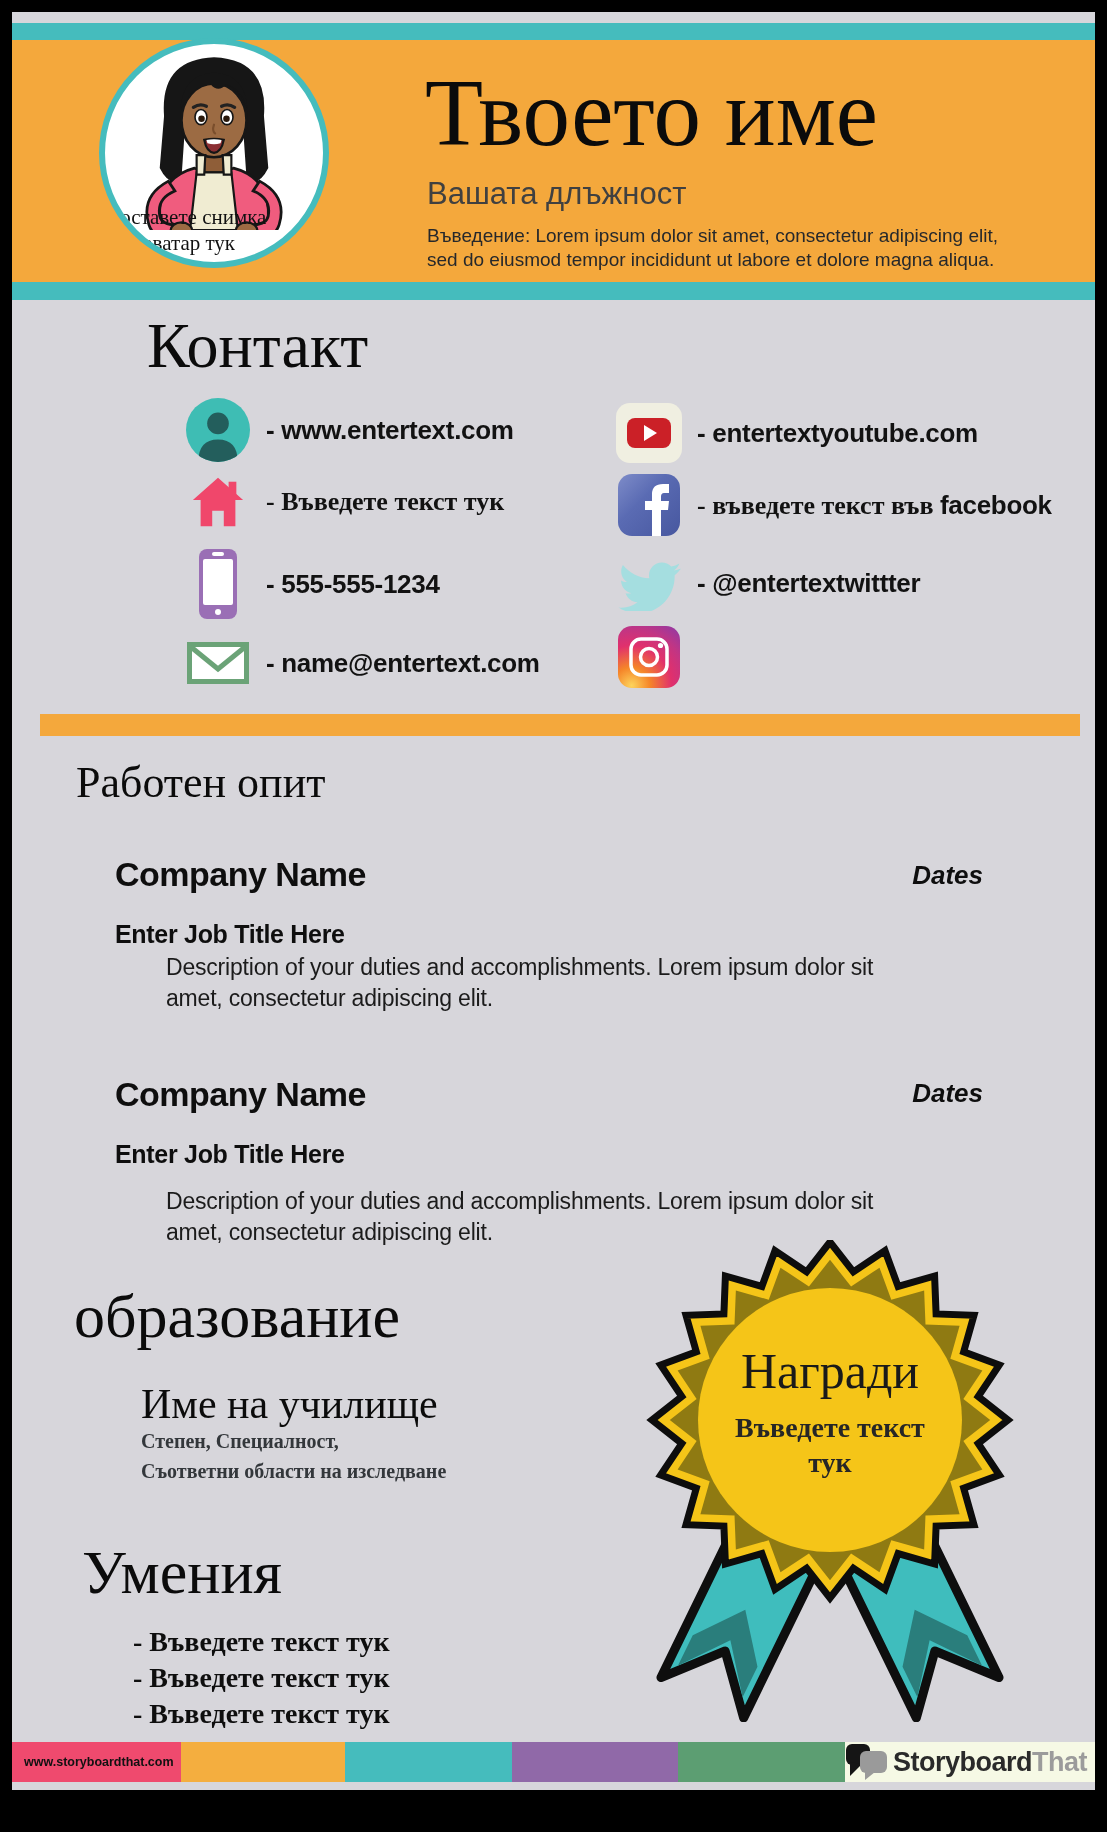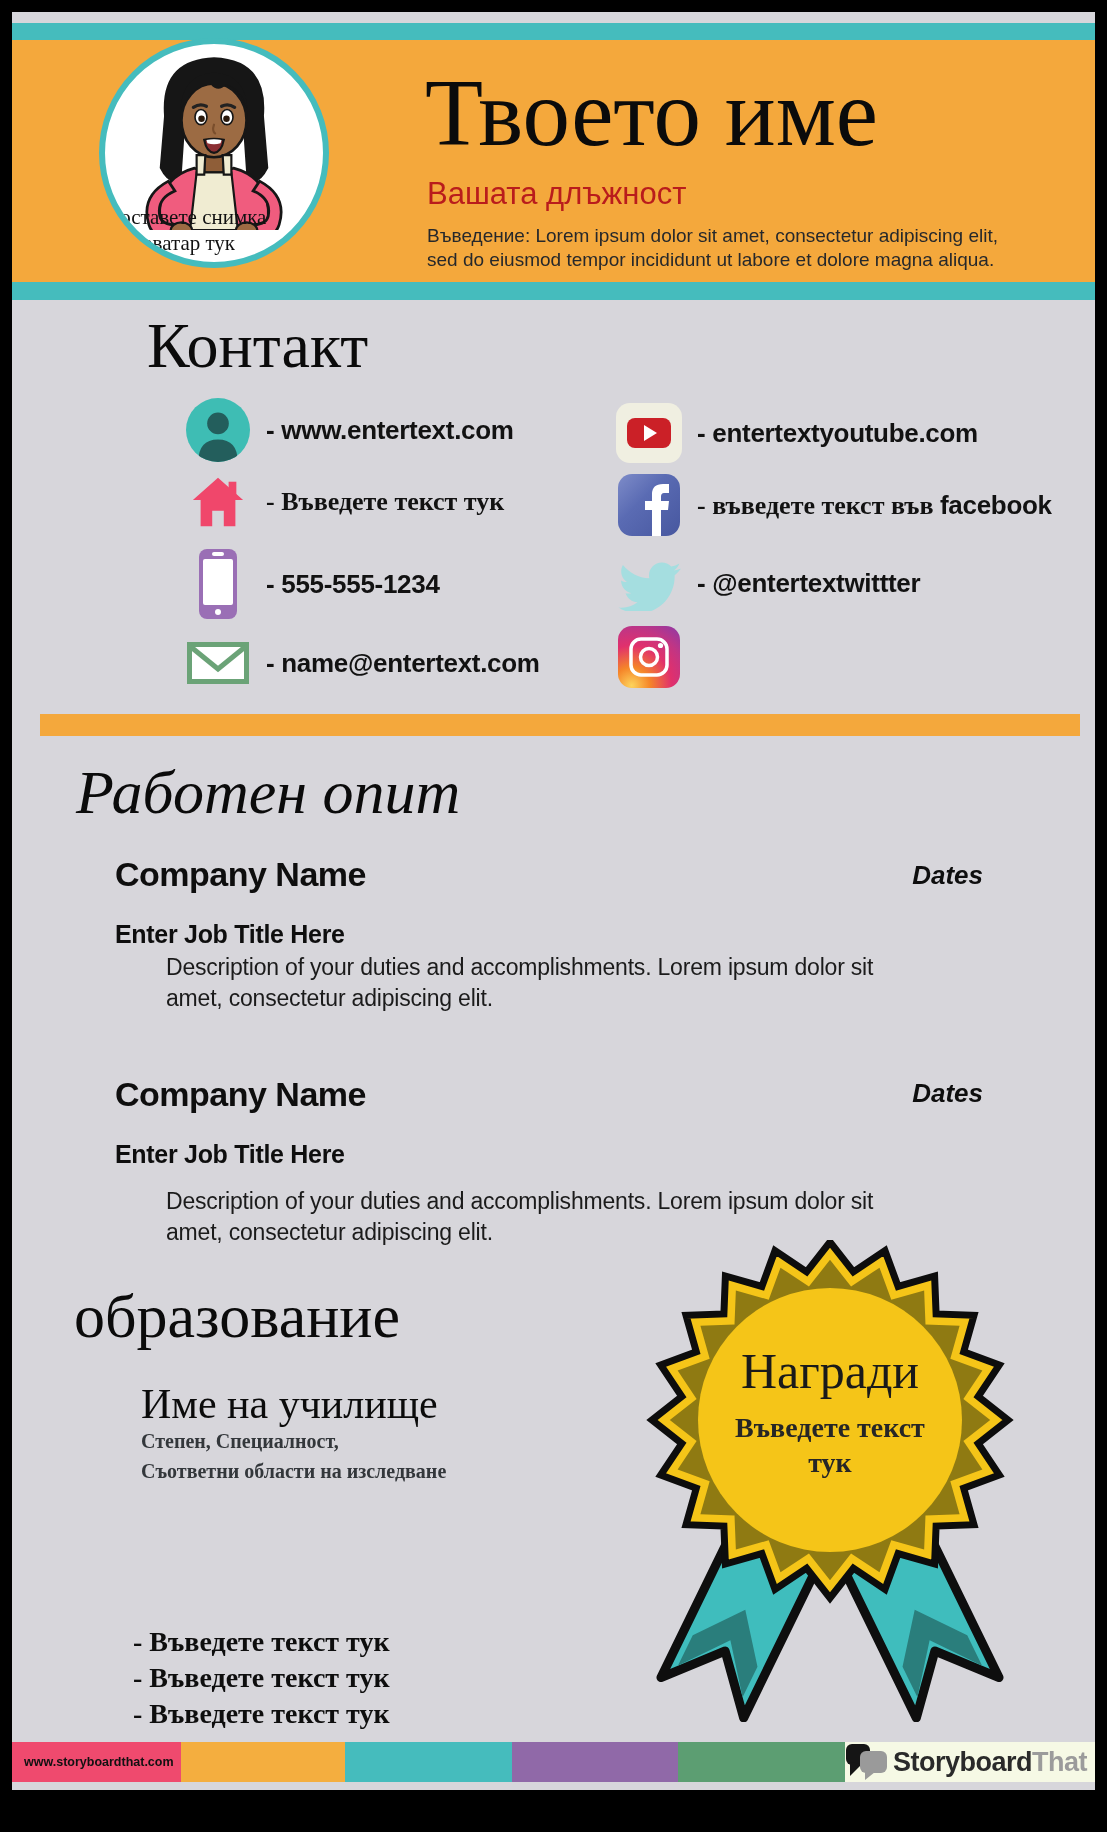--- a/index.html
+++ b/index.html
@@ -11,26 +11,26 @@
   .strip-top2{top:270px;height:18px;}
   .header-band{position:absolute;left:0;top:28px;width:100%;height:242px;background:#F4A83C;}
   
   .avatar{position:absolute;left:87px;top:26px;width:218px;height:218px;background:#fff;border:6px solid #45BCBD;border-radius:50%;overflow:hidden;}
   .avatar svg{position:absolute;left:0;top:-4px;width:218px;height:190px;}
   .avatar-caption{position:absolute;left:0;bottom:6px;width:100%;text-align:left;
     font-family:"Liberation Serif",serif;font-size:21px;line-height:26px;color:#111;}
   
   .name-title{position:absolute;left:413px;top:52px;font-family:"Liberation Serif",serif;
     font-size:95px;line-height:1.05;color:#0B0B0B;}
-  .job-subtitle{position:absolute;left:415px;top:164px;font-size:31px;color:#b91c1c;}
+  .job-subtitle{position:absolute;left:415px;top:164px;font-size:31px;color:#404040;}
   .intro{position:absolute;left:415px;top:212px;width:585px;font-size:19px;line-height:24px;color:#26282B;}
   
   .h-serif{position:absolute;font-family:"Liberation Serif",serif;color:#0B0B0B;line-height:1.05;}
   .contact-heading{left:135px;top:300px;font-size:64px;}
-  .exp-heading{left:64px;top:748px;font-size:62px;font-style:italic;}
+  .exp-heading{left:64px;top:748px;font-size:44px;}
   .edu-heading{left:62px;top:1272px;font-size:62px;}
   .skills-heading{left:70px;top:1528px;font-size:62px;}
   
   .c-row{position:absolute;display:flex;align-items:center;}
   .c-icon{width:68px;display:flex;align-items:center;justify-content:center;flex:0 0 68px;}
   .c-text{margin-left:14px;font-size:26px;font-weight:bold;color:#121212;letter-spacing:-0.3px;white-space:nowrap;}
   .c-text-serif{font-family:"Liberation Serif",serif;letter-spacing:0;}
   .row-l{left:172px;}
   .row-r{left:603px;}
   .row-l1{top:386px;height:64px;}
@@ -264,20 +264,21 @@
         <polygon points="190,2 213.4,31.8 245,10.7 258.1,46.4 294.6,36 296.1,73.9 334,75.3 323.7,111.9 359.3,125 338.2,156.6 368,180 338.2,203.4 359.3,235 323.7,248.1 334,284.7 296.1,286.1 294.6,324 258.1,313.6 245,349.3 213.4,328.2 190,358 166.6,328.2 135,349.3 121.9,313.6 85.4,324 83.9,286.1 46,284.7 56.3,248.1 20.7,235 41.8,203.4 12,180 41.8,156.6 20.7,125 56.3,111.9 46,75.3 83.9,73.9 85.4,36 121.9,46.4 135,10.7 166.6,31.8" transform="translate(19,18) scale(0.9)" fill="#8F7A12"></polygon>
         <circle cx="190" cy="180" r="132" fill="#F5C518"></circle>
       </svg>
       <div class="badge-heading">Награди</div>
       <div class="badge-text">
         <div>Въведете текст</div>
         <div>тук</div>
       </div>
     </div>
 
+    <div class="h-serif skills-heading">Умения</div>
     <div class="skills-list">
       <div>- Въведете текст тук</div>
       <div>- Въведете текст тук</div>
       <div>- Въведете текст тук</div>
     </div>
 
     <div class="footer">
       <div class="fs fs-pink">
         <span class="footer-url">www.storyboardthat.com</span>
       </div>

